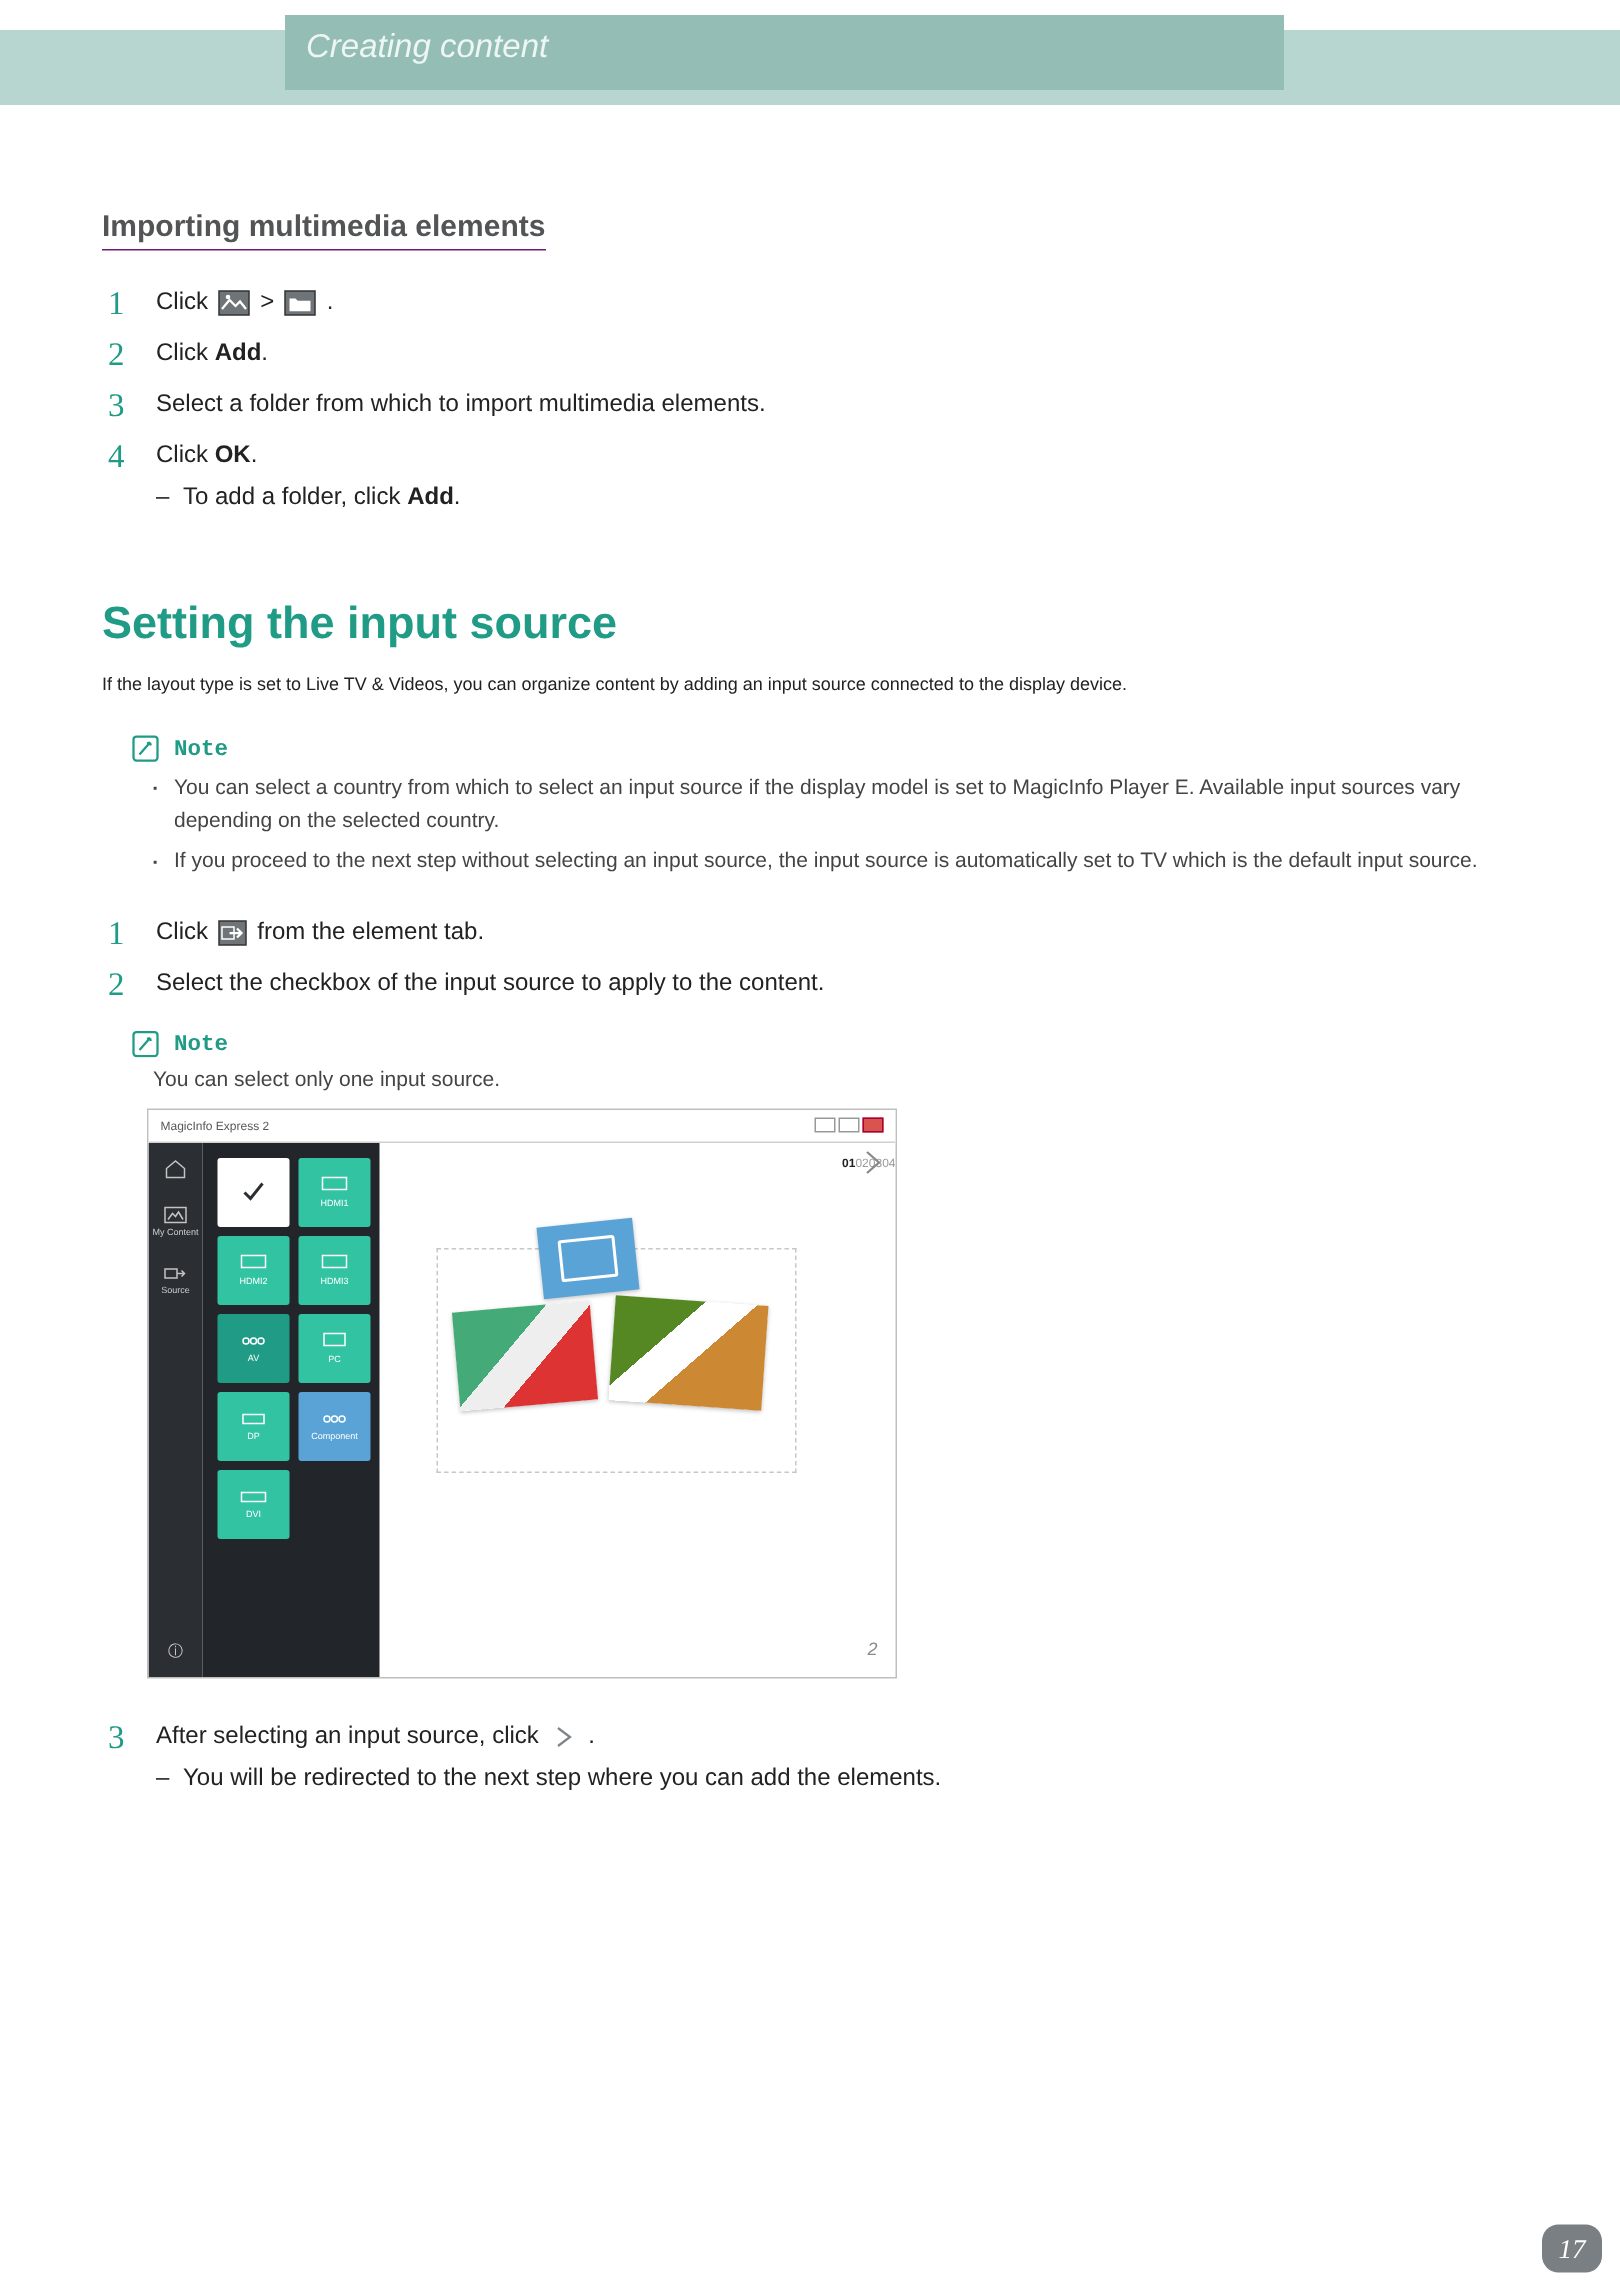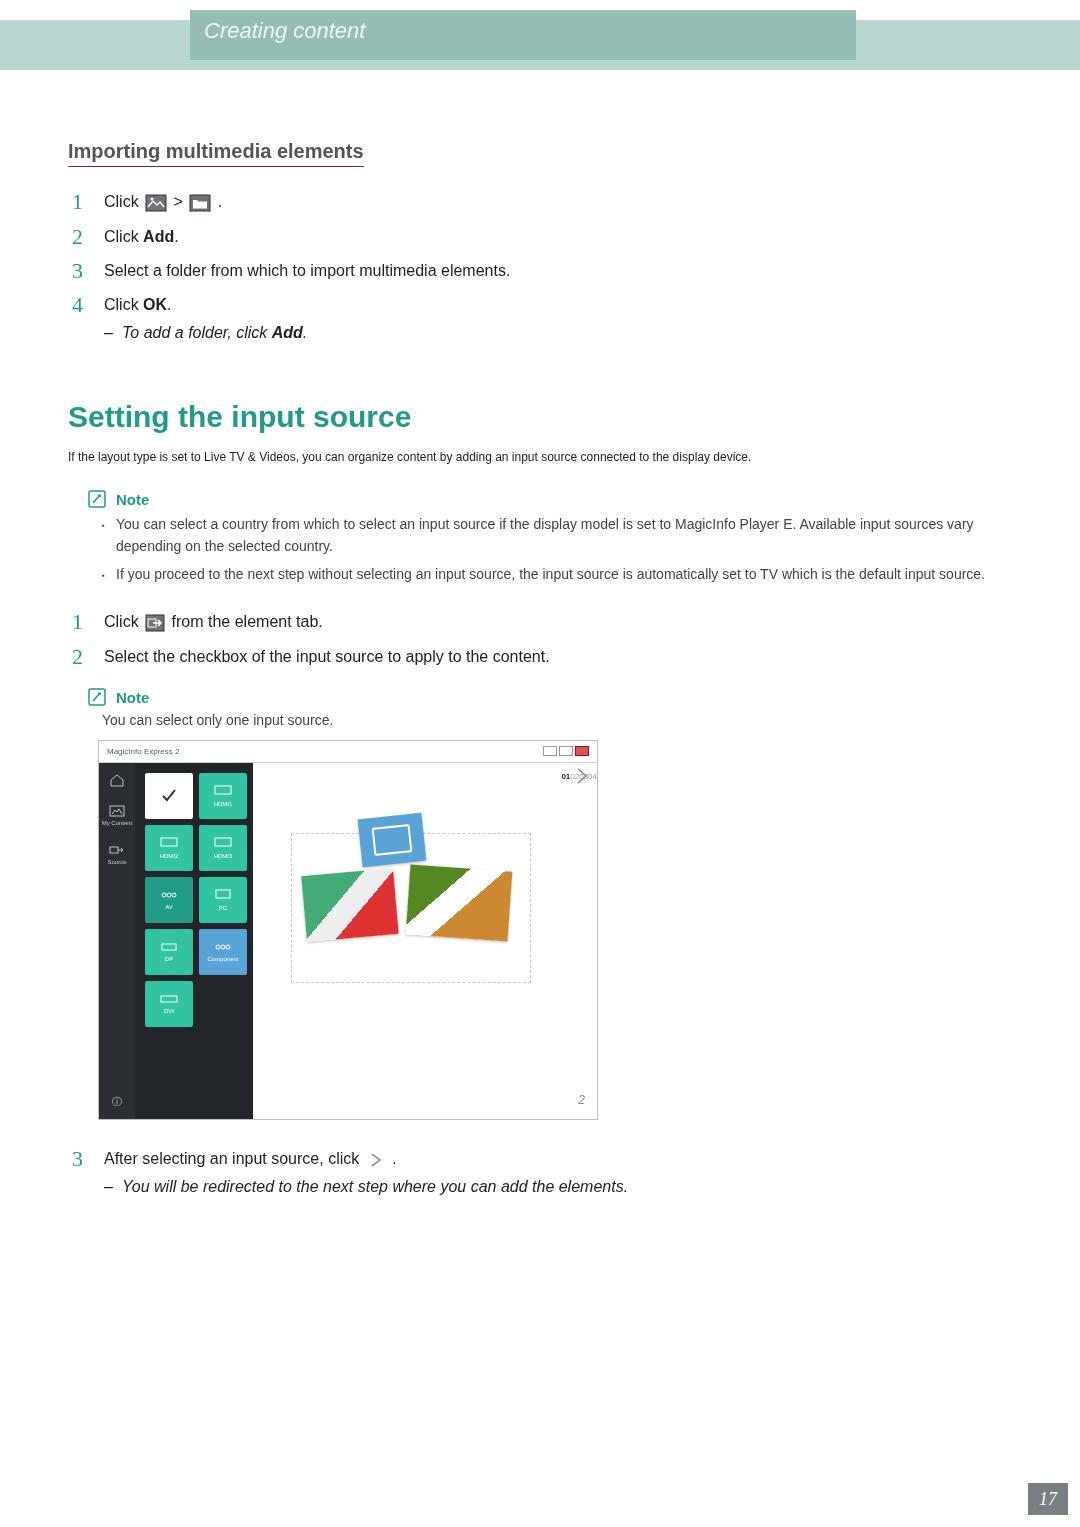--- a/index.html
+++ b/index.html
@@ -12,26 +12,26 @@
 
   .content { position: absolute; top: 120px; left: 68px; right: 68px; }
 
   .h3 { font-size: 20px; font-weight: 700; color: #525456; margin: 20px 0 18px; border-bottom: 1px solid #701a75; display: inline-block; padding-bottom: 3px; }
   .h2 { font-size: 30px; font-weight: 700; color: #1f9b86; margin: 50px 0 14px; }
 
   ol.steps { list-style: none; counter-reset: step; margin: 0 0 14px; }
   ol.steps>li { counter-increment: step; position: relative; padding: 8px 0 8px 36px; font-size: 16px; color: #222; }
   ol.steps>li::before { content: counter(step); position: absolute; left: 4px; top: 4px; font-size: 22px; font-weight: 300; color: #1f9b86; font-family: Georgia, serif; }
   ol.steps li ul { list-style: none; margin-top: 10px; }
-  ol.steps li ul li { position: relative; padding-left: 18px; font-size: 16px; font-style: italic; }
+  ol.steps li ul li { position: relative; padding-left: 18px; font-size: 16px; }
   ol.steps li ul li::before { content: "–"; position: absolute; left: 0; }
 
   .para { font-size: 12px; line-height: 1.55; margin-bottom: 24px; }
 
-  .note-head { display: flex; align-items: flex-end; gap: 8px; color: #1f9b86; font-weight: 700; font-size: 15px; margin: 4px 0 6px 18px; }
+  .note-head { display: flex; align-items: flex-end; gap: 8px; color: #1f9b86; font-weight: 700; font-size: 15px; margin: 4px 0 6px 18px; font-family: Liberation Mono, monospace; }
   .note-items { list-style: none; margin: 0 0 20px 34px; }
   .note-items li { position: relative; padding-left: 14px; font-size: 14px; color: #444; line-height: 1.55; margin-bottom: 6px; }
   .note-items li::before { content: "▪"; position: absolute; left: 0; font-size: 8px; top: 6px; }
   .note-single { margin: 0 0 12px 34px; font-size: 14px; color: #444; }
 
   
   .icn { display: inline-flex; vertical-align: middle; margin: 0 2px; }
   .icn svg { display: block; }
   .chevsm { display: inline-flex; vertical-align: middle; margin: 0 6px; }
 
@@ -54,21 +54,21 @@
   .shot-canvas .nextchev{position:absolute; top:4px; right:8px;}
   .shot-canvas .stage{position:absolute; top:70px; left:38px; width:240px; height:150px; border:1px dashed #c7c7c7;}
   .shot-canvas .card{position:absolute; box-shadow:0 1px 3px rgba(0,0,0,.25);}
   .tvcard{top:-18px; left:68px; width:64px; height:48px; background:#5aa3d6; transform:rotate(-6deg); display:flex; align-items:center; justify-content:center;}
   .tvcard::after{content:""; width:34px; height:24px; border:2px solid #fff; border-radius:2px;}
   .foodA{top:38px; left:12px; width:92px; height:66px; background:linear-gradient(135deg,#4a7 0 40%, #eee 40% 60%, #d33 60%); transform:rotate(-5deg);}
   .foodB{top:34px; left:116px; width:102px; height:70px; background:linear-gradient(135deg,#582 0 35%, #fff 35% 55%, #c83 55%); transform:rotate(4deg);}
   .shot-canvas .pgnum{position:absolute; right:12px; bottom:12px; font-size:12px; color:#8a8a8a; font-style:italic;}
   .shot-help{position:absolute; bottom:10px; width:36px; text-align:center; color:#ccc; font-size:10px;}
 
-  .page-num { position: absolute; right: 12px; bottom: 12px; width: 40px; height: 32px; background: #7a7f83; color: #fff; display: flex; align-items: center; justify-content: center; font-style: italic; font-family: Georgia, serif; font-size: 18px; }
+  .page-num { position: absolute; right: 12px; bottom: 12px; width: 40px; height: 32px; background: #7a7f83; color: #fff; display: flex; align-items: center; justify-content: center; font-style: italic; font-family: Georgia, serif; font-size: 18px; border-radius: 11px; }
 </style>
 </head>
 <body>
 
 <div class="page">
   <div class="header-bar"></div>
   <div class="header-tab">
     <span>Creating content</span>
   </div>
 

